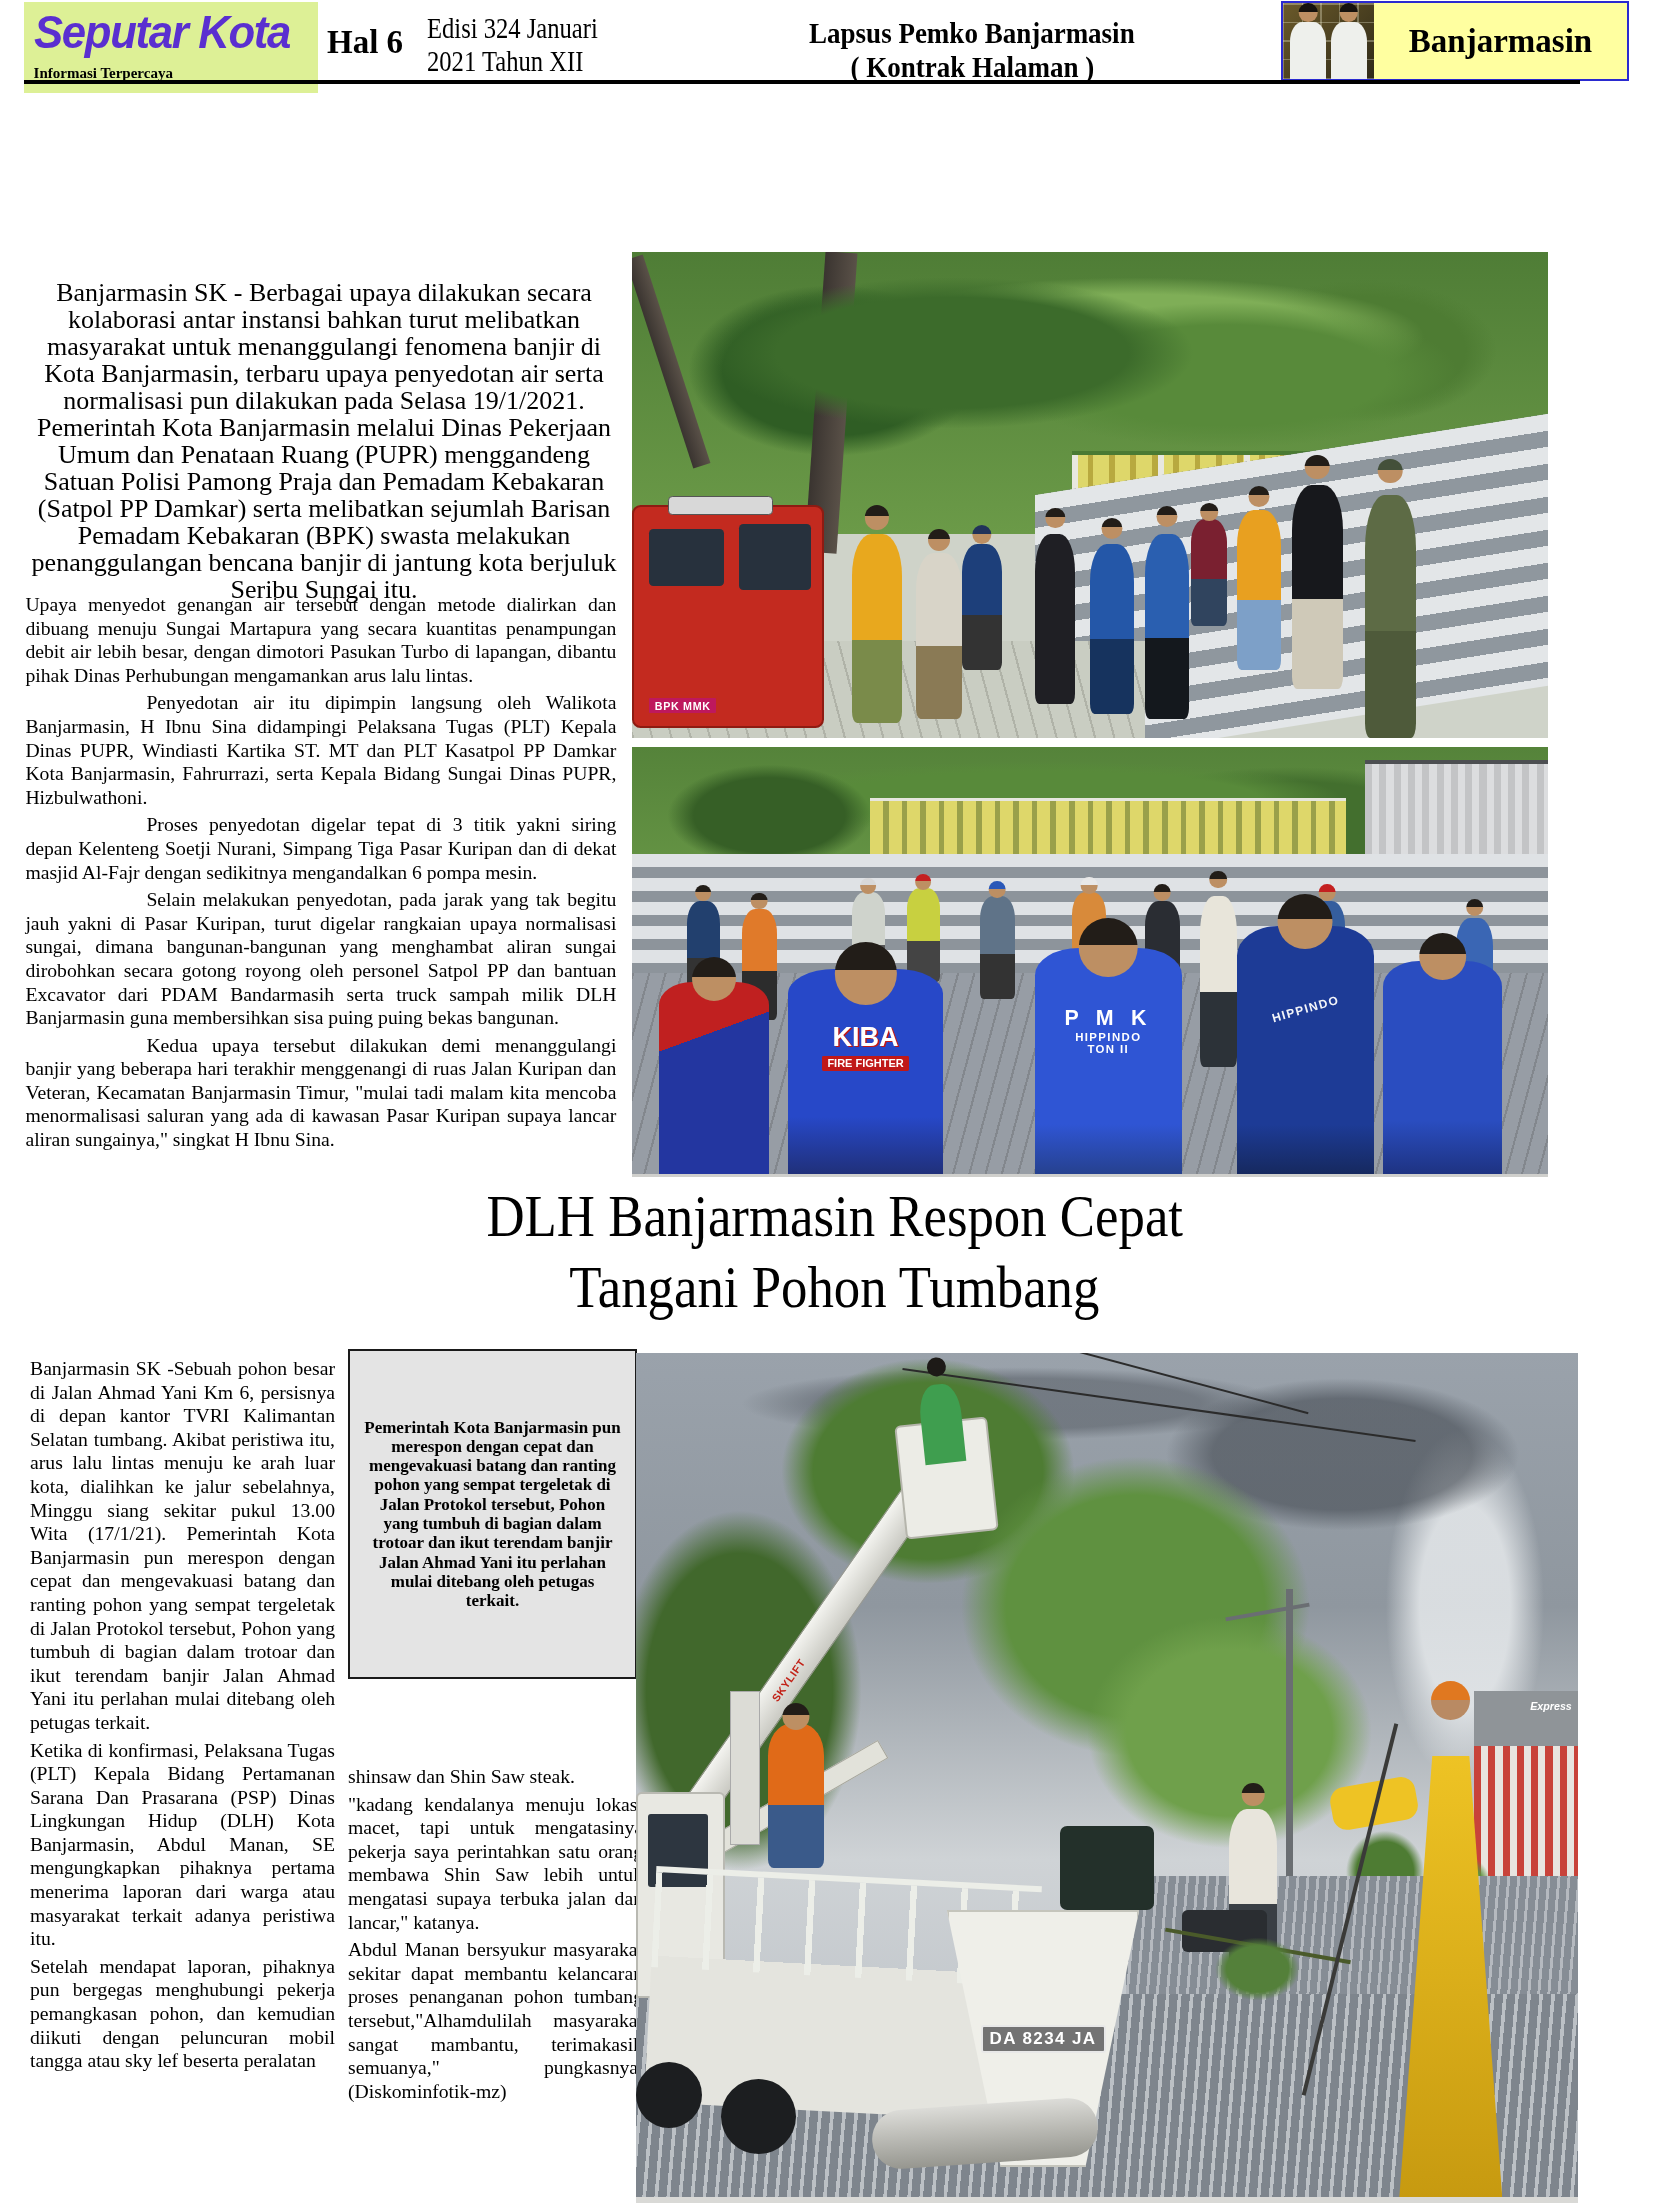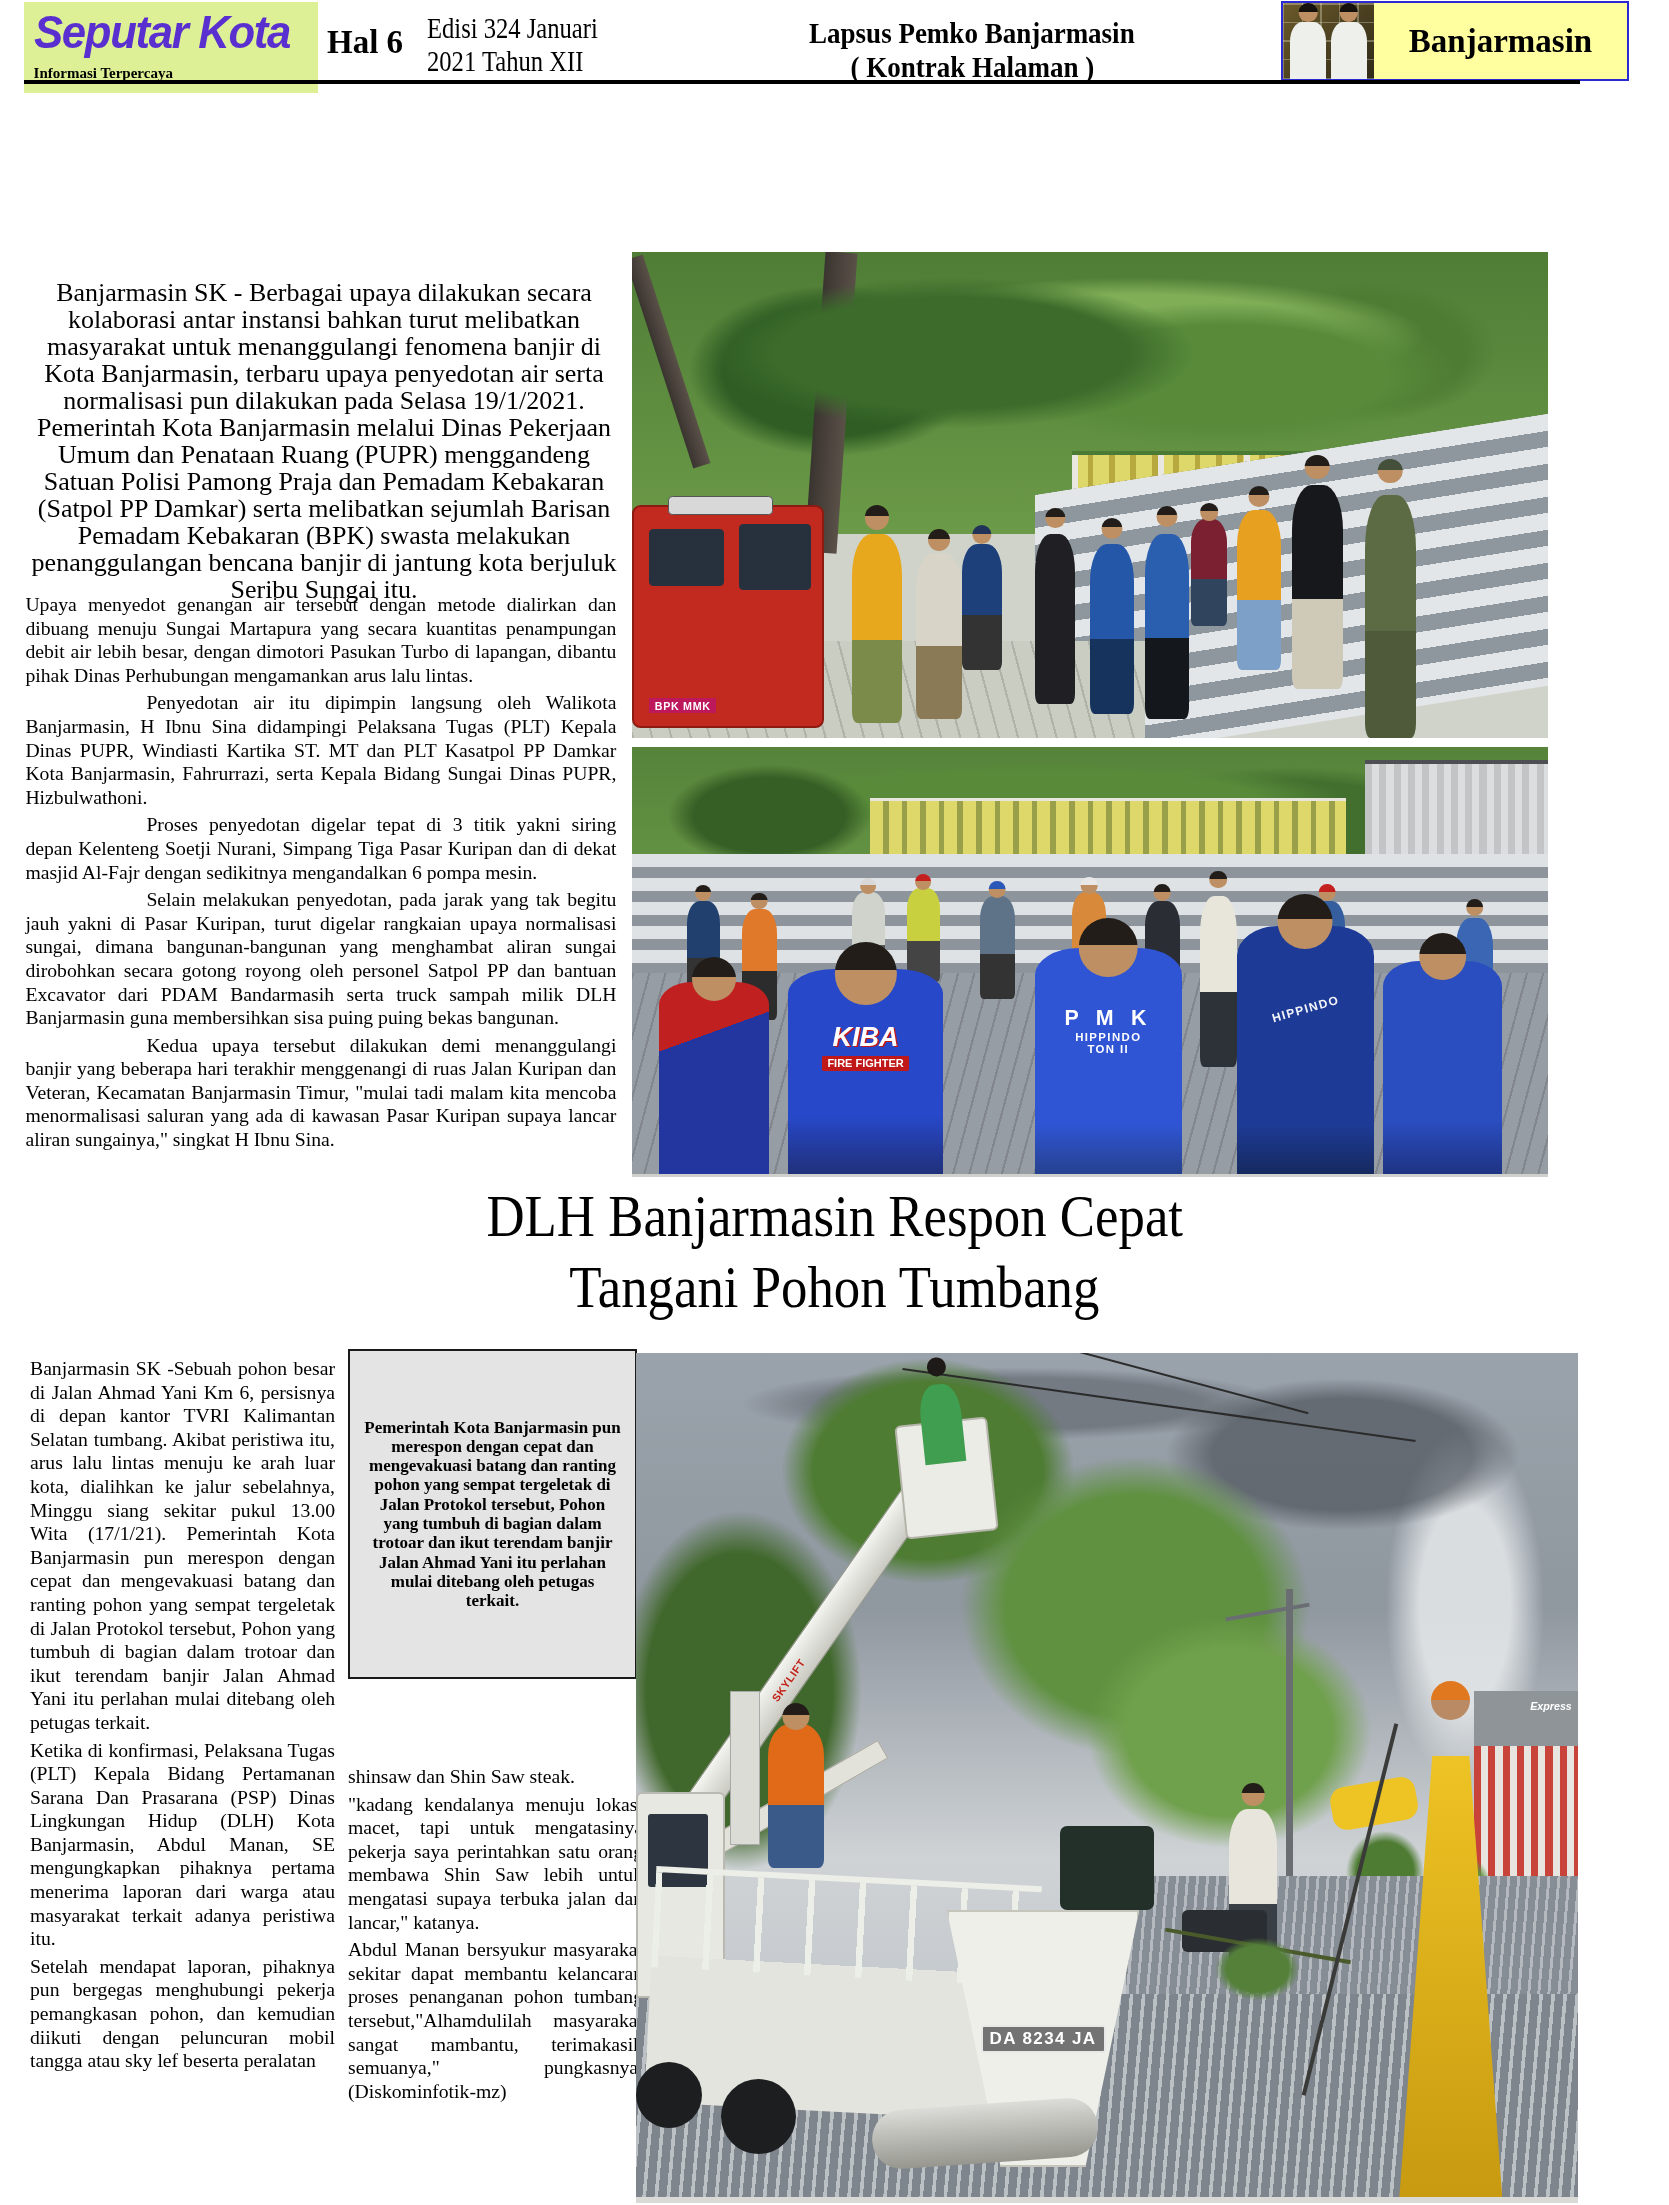--- a/index.html
+++ b/index.html
@@ -97,21 +97,21 @@
       radial-gradient(closest-side at 72% 45%,#436f2e 0 55%,transparent 74%),
       linear-gradient(180deg,#55833a,#6b9a48)}
   .p2-container{left:80%;top:3%;width:20%;height:44%;border-top:4.3px solid #4d4f52;background:
       repeating-linear-gradient(90deg,#c3c4c6 0 7.1px,#dcdddf 7.1px 14.3px)}
   .p2-fence{left:26%;top:12%;width:52%;height:13%;border-top:3.6px solid #e6e6de;background:
       repeating-linear-gradient(90deg,#ded76a 0 13px,#9aa04a 13px 18.6px)}
   .p2-stairs{left:0;top:25%;width:100%;height:28%;background:
       repeating-linear-gradient(180deg,#dfe2e5 0 13px,#8d949b 13px 24px)}
   .p2-pave{left:0;top:53%;width:100%;height:47%;background:
       repeating-linear-gradient(105deg,rgba(70,70,70,.25) 0 2.1px,transparent 2.1px 15.7px),#979da5}
-  .kiba-word{font-weight:bold;font-style:italic;font-size:27px;margin-top:34%;text-shadow:1.4px 1.4px 0 #c01818}
+  .kiba-word{font-weight:bold;font-size:27px;margin-top:34%;text-shadow:1.4px 1.4px 0 #c01818}
   .kiba-sub{font-size:11px;background:#c01818;padding:1.4px 5.7px;border-radius:1.4px;margin-top:2.9px;font-weight:bold}
   .pmk-word{font-weight:bold;font-size:21.4px;letter-spacing:5.7px;margin-top:40%}
   .pmk-sub{font-size:11.4px;font-weight:bold;letter-spacing:1.4px}
   .hip-word{font-size:12px;font-weight:bold;letter-spacing:1.4px;margin-top:55%;transform:rotate(-16deg);opacity:.95}
 
   
   .p3-sky{left:0;top:0;width:100%;height:100%;background:
       radial-gradient(closest-side at 75% 12%,rgba(58,64,72,.55) 0 55%,transparent 75%),
       radial-gradient(closest-side at 40% 6%,rgba(70,76,84,.45) 0 50%,transparent 72%),
       radial-gradient(closest-side at 88% 30%,rgba(235,238,240,.8) 0 40%,transparent 70%),

